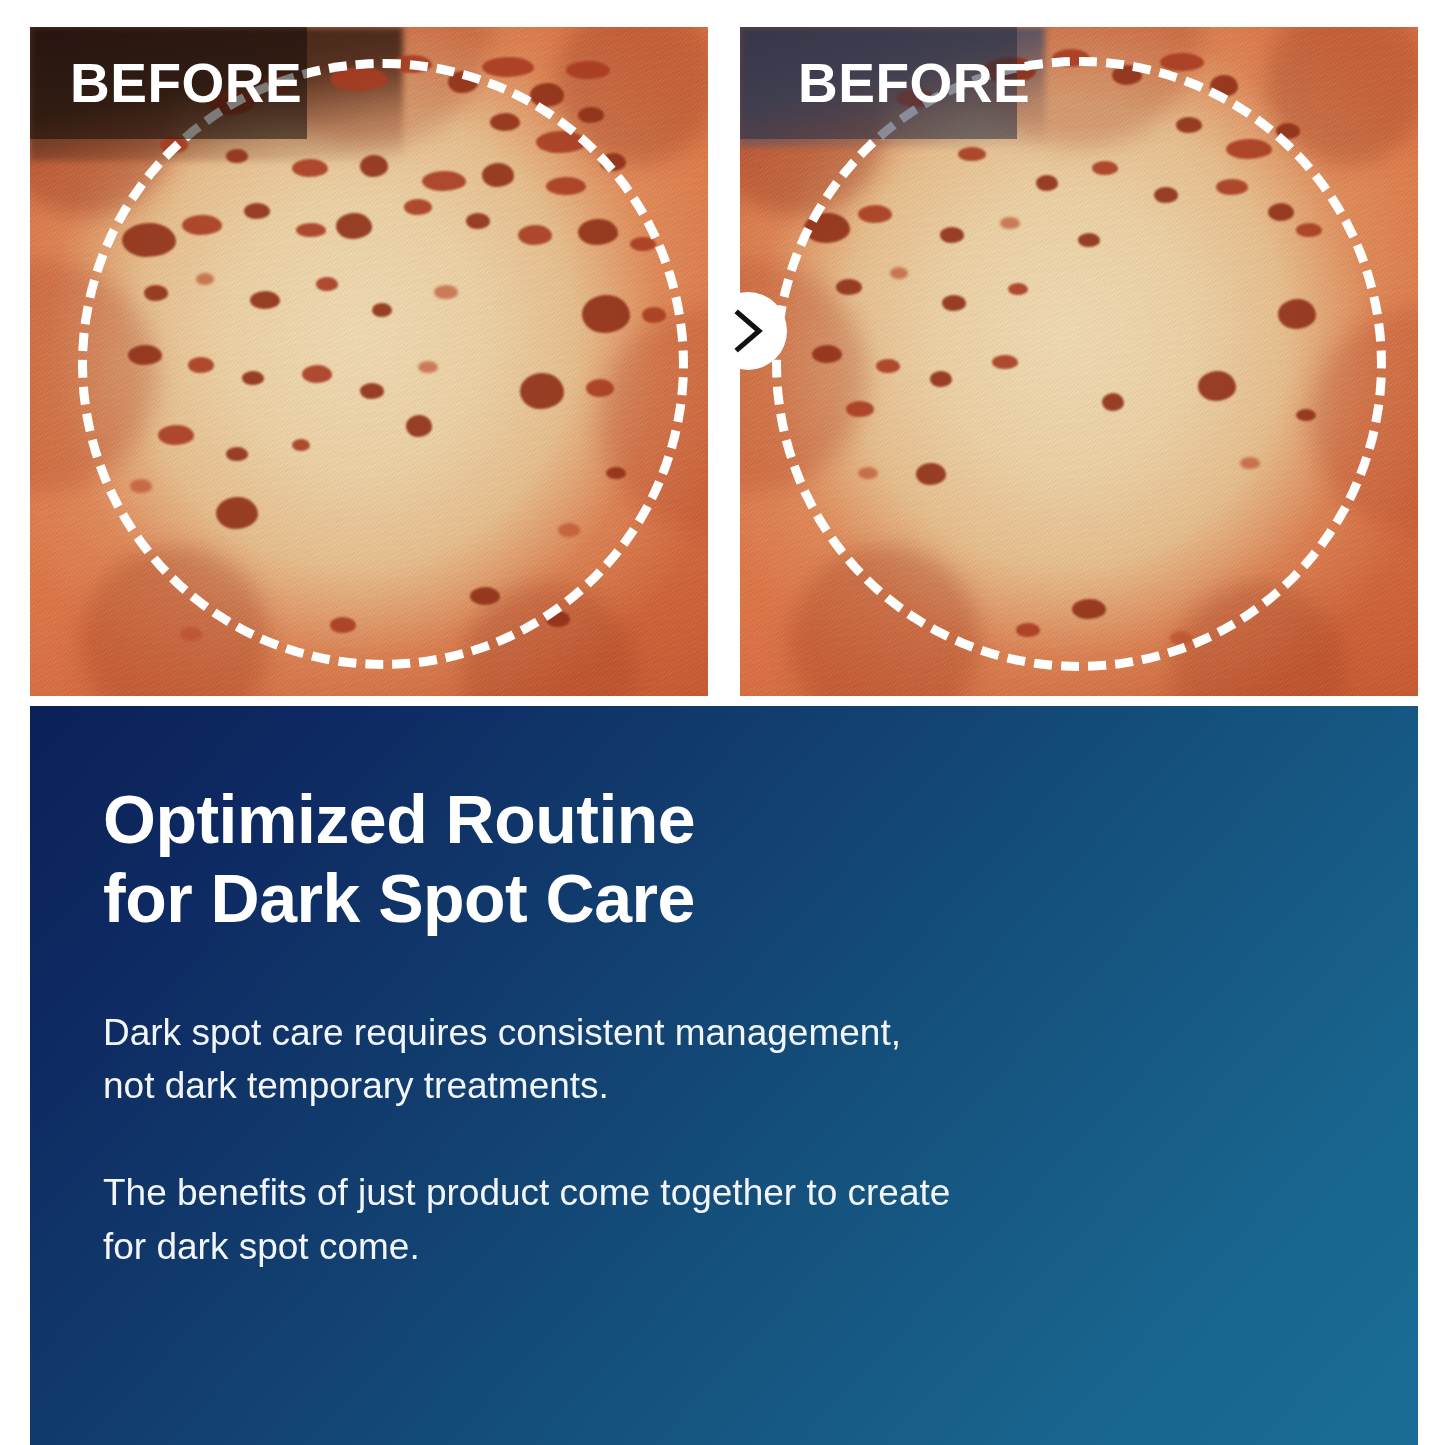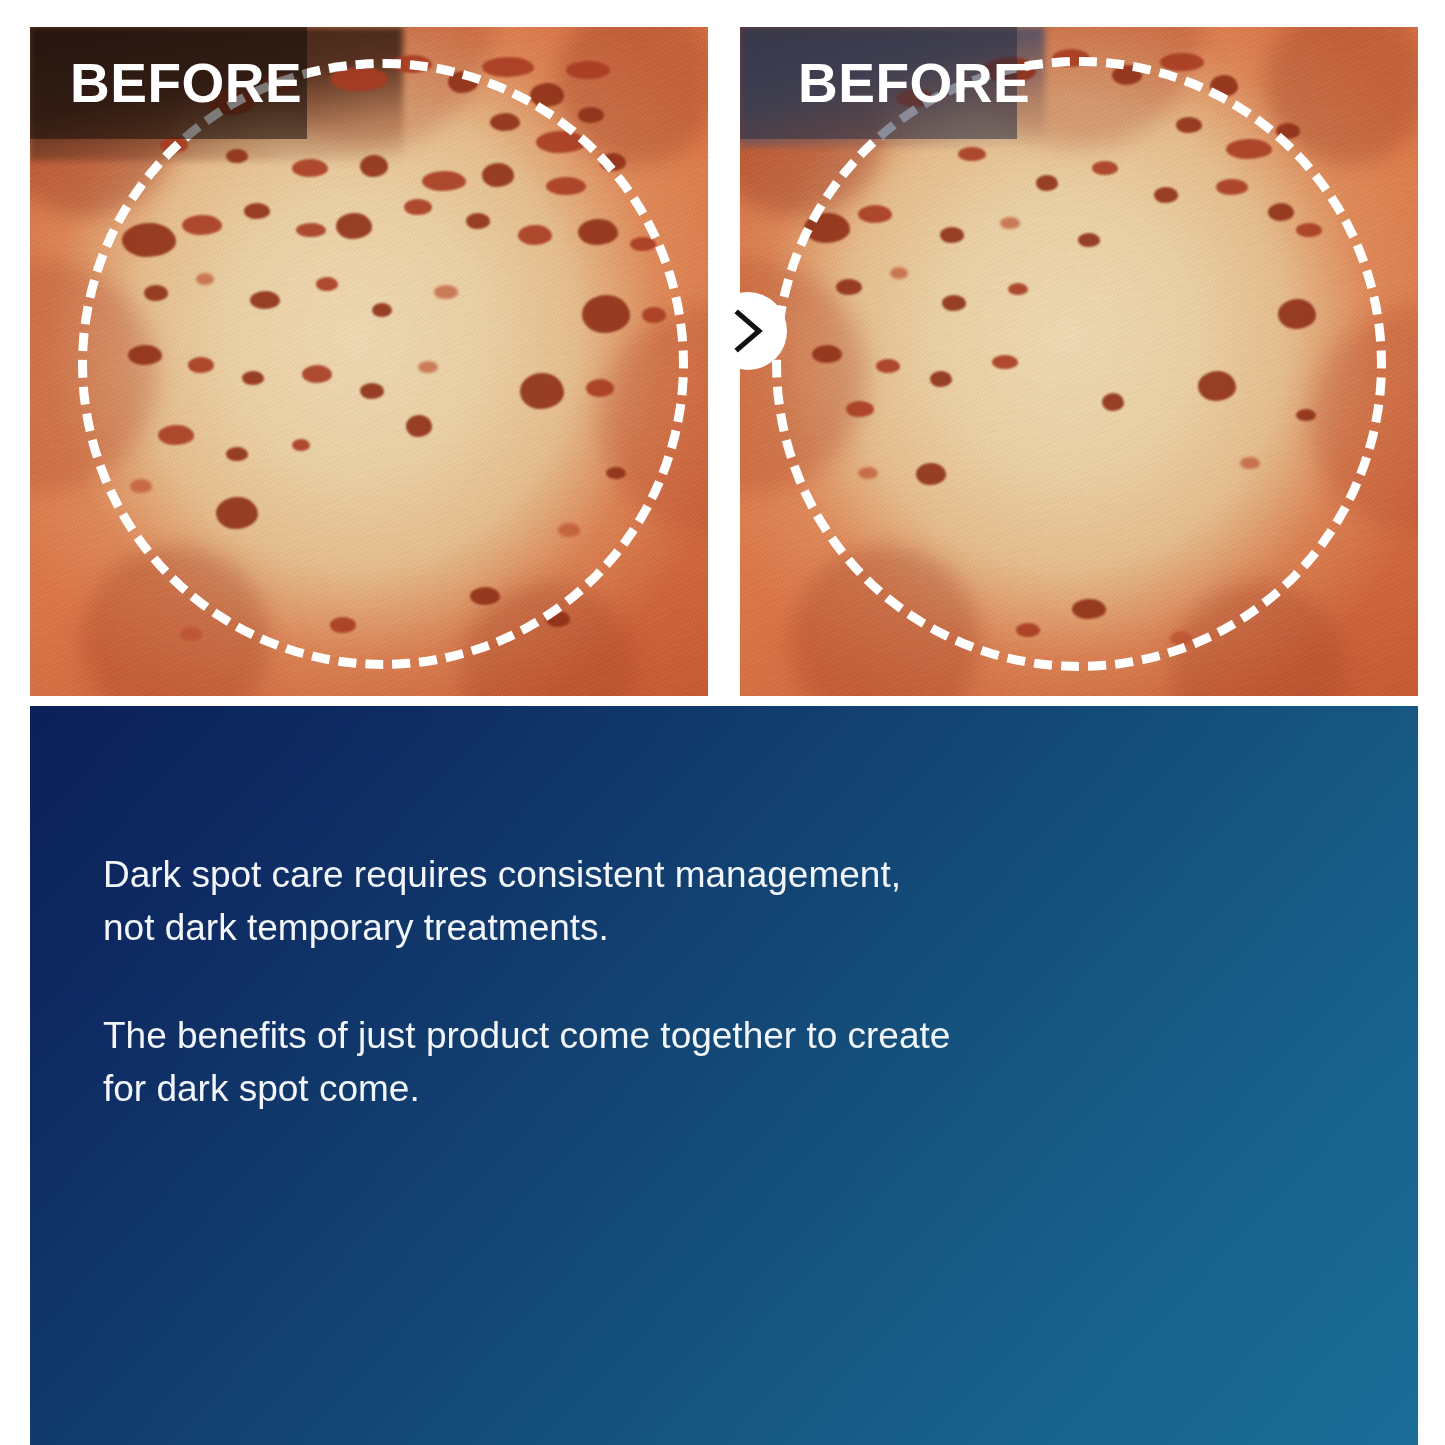--- a/index.html
+++ b/index.html
@@ -339,20 +339,24 @@
     <div class="chevron-button">
       <svg width="34" height="44" viewBox="0 0 34 44" aria-hidden="true">
         <polyline points="7,4 28,22 7,40" fill="none" stroke="#111111" stroke-width="5" stroke-linecap="square" stroke-linejoin="miter"></polyline>
       </svg>
     </div>
   </div>
 
   <div class="info-panel">
     <div class="info-inner">
 
+      <h1 class="headline">
+        <span class="line">Optimized Routine</span>
+        <span class="line">for Dark Spot Care</span>
+      </h1>
 
       <p class="para first">
         <span class="line">Dark spot care requires consistent management,</span>
         <span class="line">not dark temporary treatments.</span>
       </p>
 
       <p class="para second">
         <span class="line">The benefits of just product come together to create</span>
         <span class="line">for dark spot come.</span>
       </p>

